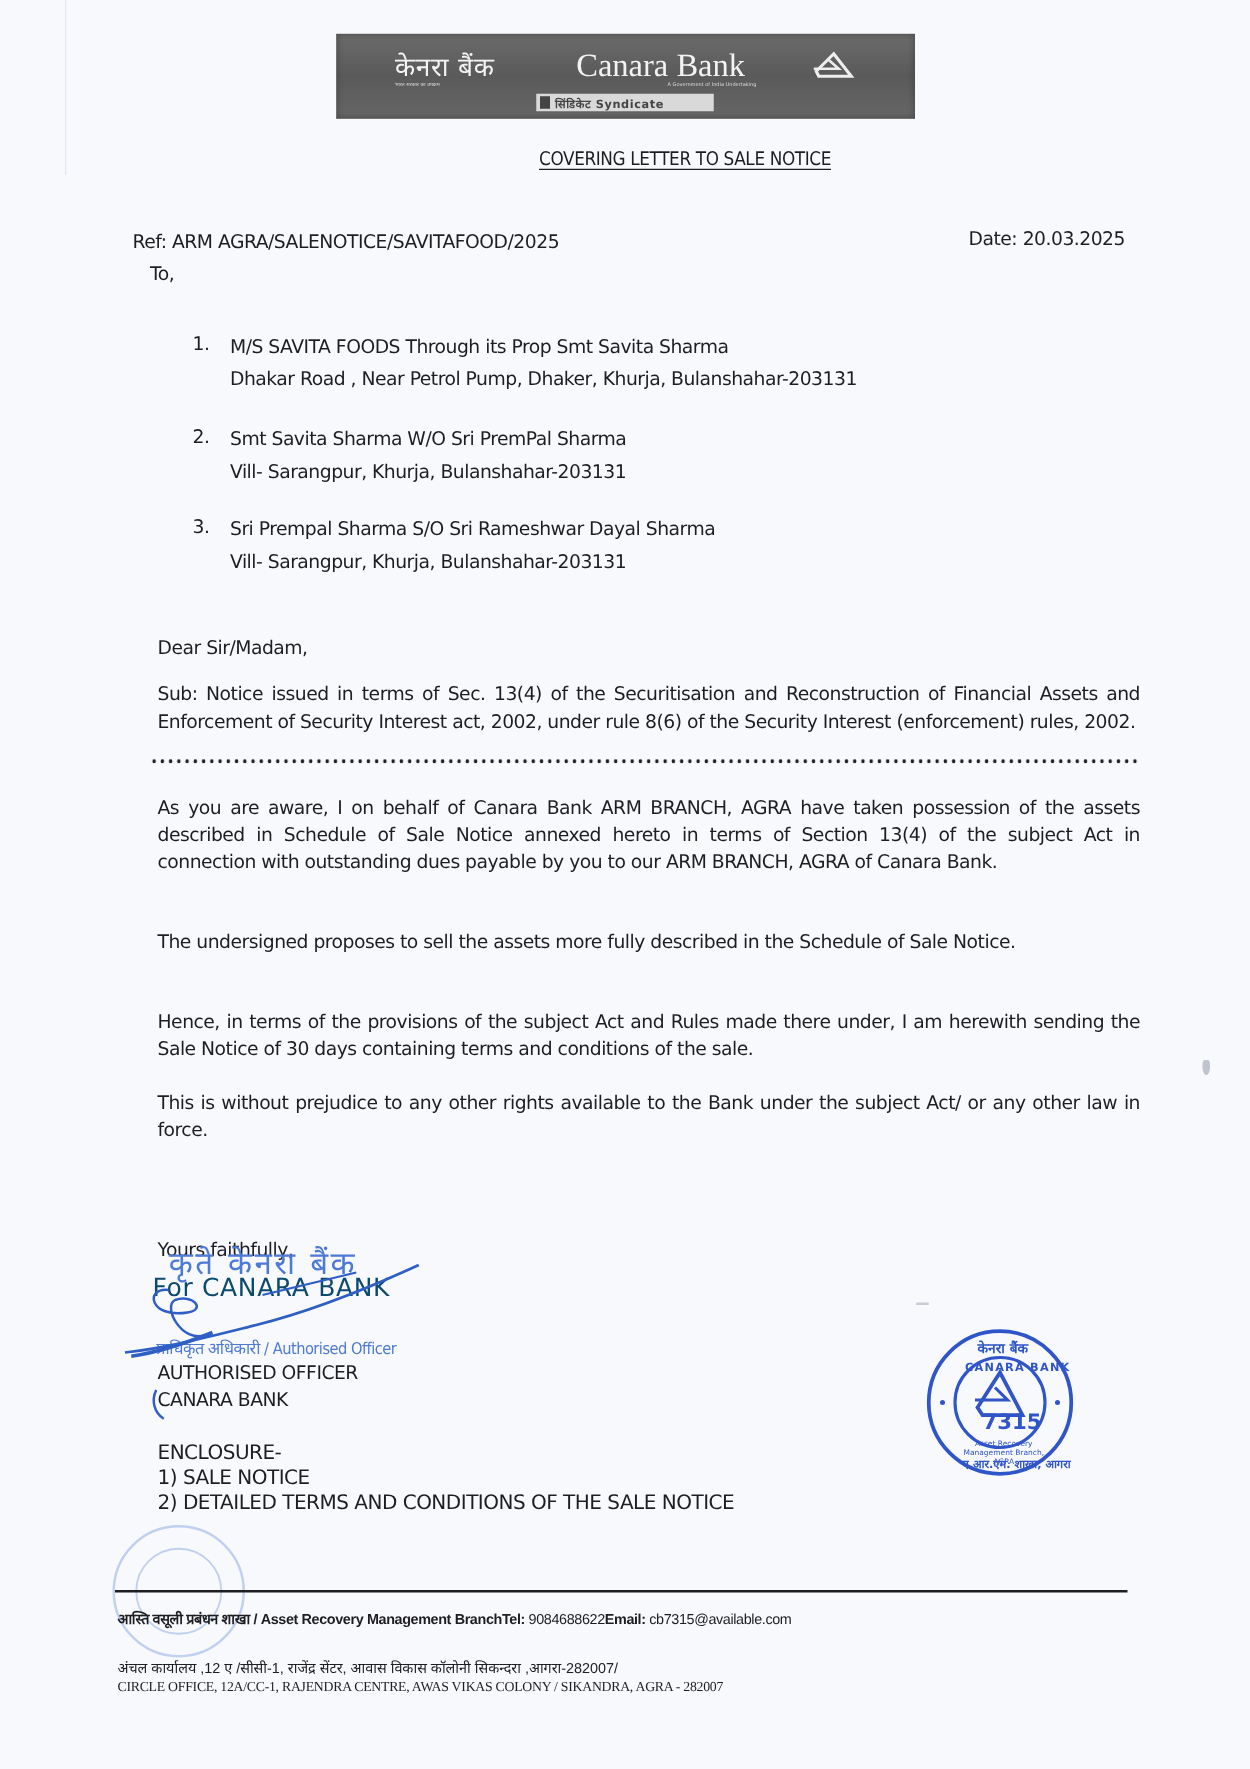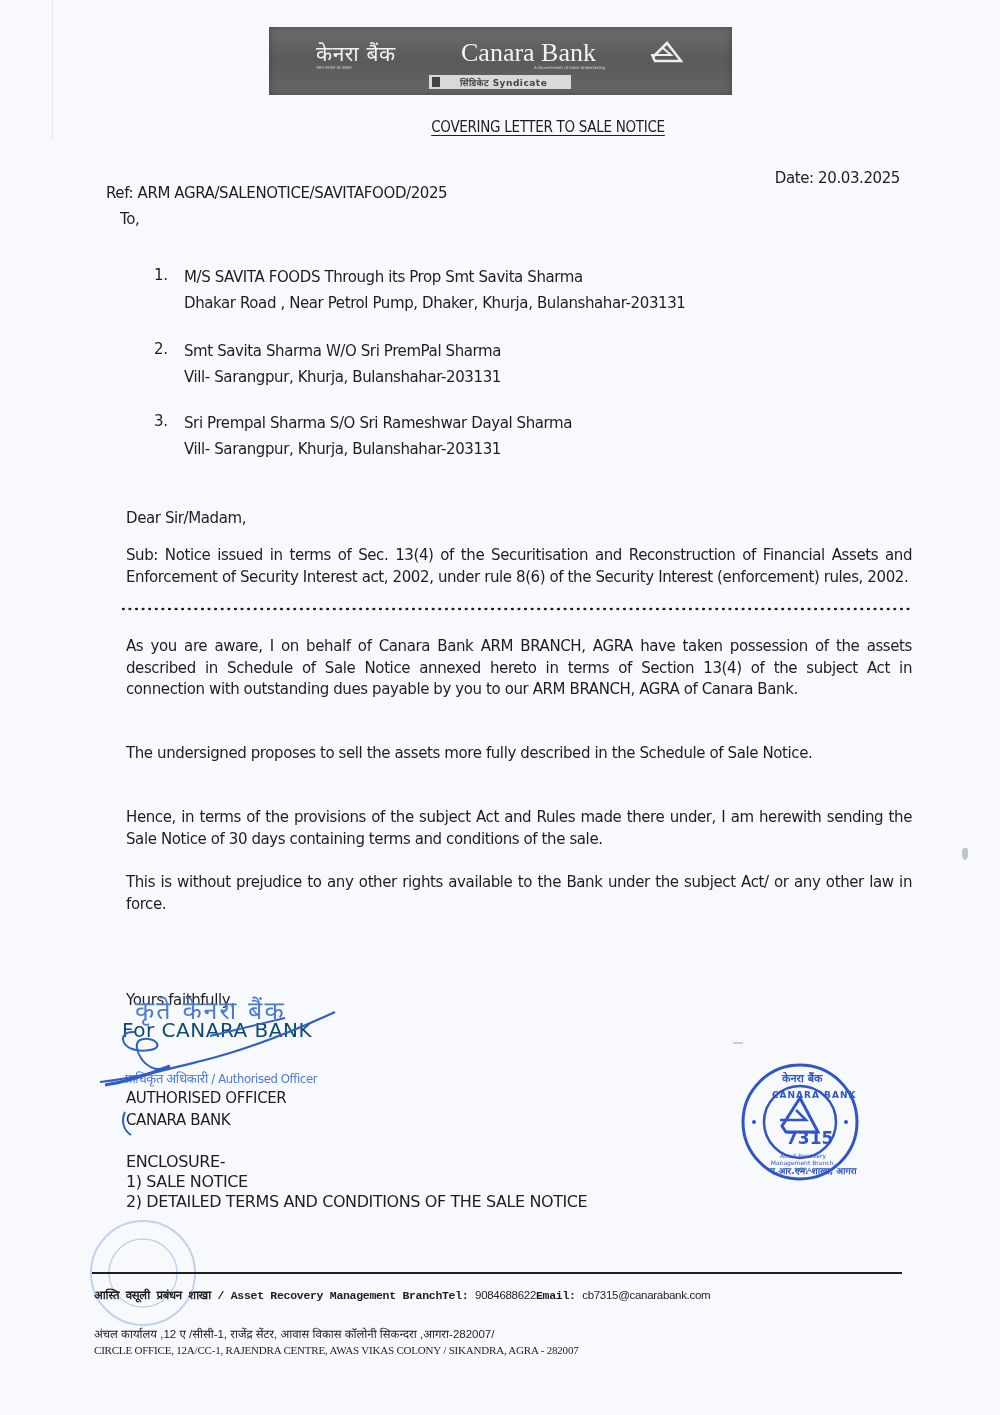--- a/index.html
+++ b/index.html
@@ -24,35 +24,35 @@
     }
     .logo-english {
       left: 192px; top: 11px; font-family: "Liberation Serif", serif;
       font-size: 26px; color: #f3f3f3;
     }
     .logo-tag-left { left: 47px; top: 38px; font-size: 4px; color: #ddd; }
     .logo-tag-right { left: 265px; top: 38px; font-size: 4px; color: #ddd; }
     .logo-mark { left: 380px; top: 12px; width: 36px; height: 26px; }
     .syndicate-box {
       left: 160px; top: 48px; width: 142px; height: 14px;
-      background: #d9d9d9; display: flex; align-items: center; gap: 20px;
+      background: #d9d9d9; display: flex; align-items: center; gap: 4px;
       padding-left: 3px; box-sizing: border-box;
     }
     .syn-icon { width: 8px; height: 10px; background: #444; }
     .syn-text { font-size: 9px; font-weight: bold; color: #444; letter-spacing: 0.5px; }
 
     .title {
       left: 0; width: 1000px; top: 118px; text-align: center;
       font-family: "DejaVu Sans", sans-serif; font-size: 15px;
       text-decoration: underline; text-underline-offset: 3px;
       font-stretch: condensed; letter-spacing: -0.3px; padding-left: 48px;
     }
     .txt { font-family: "DejaVu Sans", sans-serif; font-size: 15px; letter-spacing: -0.4px; line-height: 22px; }
     .ref { left: 106px; top: 182px; }
-    .date { right: 100px; top: 167px; }
+    .date { right: 100px; top: 180px; }
     .to { left: 120px; top: 208px; }
     .addr-num { width: 30px; }
     .addr { left: 154px; display: flex; }
     .addr-lines div { line-height: 26px; }
     .addr1 { top: 264px; }
     .addr2 { top: 338px; }
     .addr3 { top: 410px; }
     .salutation { left: 126px; top: 507px; }
     .para { left: 126px; width: 786px; text-align: justify; text-align-last: left; line-height: 21.5px; }
     .sub { top: 545px; }
@@ -69,21 +69,21 @@
     .sig-hindi { left: 135px; top: 992px; font-size: 25px; color: #4c7ad6; letter-spacing: 2px; }
     .sig-for { left: 122px; top: 1018px; font-size: 20px; color: #0c4a6e; letter-spacing: 0.5px; }
     .sig-auth { left: 125px; top: 1069px; font-size: 13px; color: #4c7ad6; font-stretch: condensed; letter-spacing: -0.4px; }
     .sig-scrawl { left: 95px; top: 990px; width: 260px; height: 150px; }
     .auth-officer { left: 126px; top: 1087px; line-height: 22px; }
     .enclosure { left: 126px; top: 1152px; line-height: 20px; font-size: 16px; letter-spacing: -0.4px; }
     .seal { left: 740px; top: 1062px; width: 120px; height: 120px; }
     .faded-seal { left: 88px; top: 1218px; width: 110px; height: 110px; opacity: 0.35; }
     .footer-rule { left: 92px; top: 1272px; width: 810px; height: 2px; background: #1e1e22; }
     .footer-line1 { left: 94px; top: 1287px; font-family: "Liberation Sans", sans-serif; font-size: 11.5px; letter-spacing: -0.3px; }
-    .footer-line1 b { font-weight: bold; font-family: Liberation Mono, monospace; }
+    .footer-line1 b { font-weight: bold; }
     .footer-line2 { left: 94px; top: 1326px; font-family: "Liberation Sans", sans-serif; font-size: 11.5px; }
     .footer-line3 { left: 94px; top: 1344px; font-family: "Liberation Serif", serif; font-size: 11px; letter-spacing: -0.2px; }
     .speck { width: 6px; height: 12px; background: #9aa0b0; border-radius: 40% 40% 60% 60%; opacity: .6; }
     .margin-line { left: 52px; top: 0; width: 1px; height: 140px; background: #e4e6ee; }
   </style>
 </head>
 <body>
 
 <div class="page">
   <div class="abs margin-line"></div>
@@ -185,17 +185,17 @@
     <div>2) DETAILED TERMS AND CONDITIONS OF THE SALE NOTICE</div>
   </div>
 
   <svg class="abs faded-seal" viewBox="0 0 110 110">
     <circle cx="55" cy="55" r="52" fill="none" stroke="#5b86d8" stroke-width="2"></circle>
     <circle cx="55" cy="55" r="34" fill="none" stroke="#5b86d8" stroke-width="1.5"></circle>
   </svg>
 
   <div class="abs footer-rule"></div>
   <div class="abs footer-line1">
-    <b>आस्ति वसूली प्रबंधन शाखा / </b><b>Asset Recovery Management Branch</b><b>Tel: </b><span>9084688622</span><b>Email: </b><span>cb7315@canarabank.com</span>
+    <b>आस्ति वसूली प्रबंधन शाखा / </b><b>Asset Recovery Management Branch</b><b>Tel: </b><span>9084688622</span><b>Email: </b><span>cb7315@available.com</span>
   </div>
   <div class="abs footer-line2">अंचल कार्यालय ,12 ए /सीसी-1, राजेंद्र सेंटर, आवास विकास कॉलोनी सिकन्दरा ,आगरा-282007/</div>
   <div class="abs footer-line3">CIRCLE OFFICE, 12A/CC-1, RAJENDRA CENTRE, AWAS VIKAS COLONY / SIKANDRA, AGRA - 282007</div>
 </div>
 
 </body></html>

